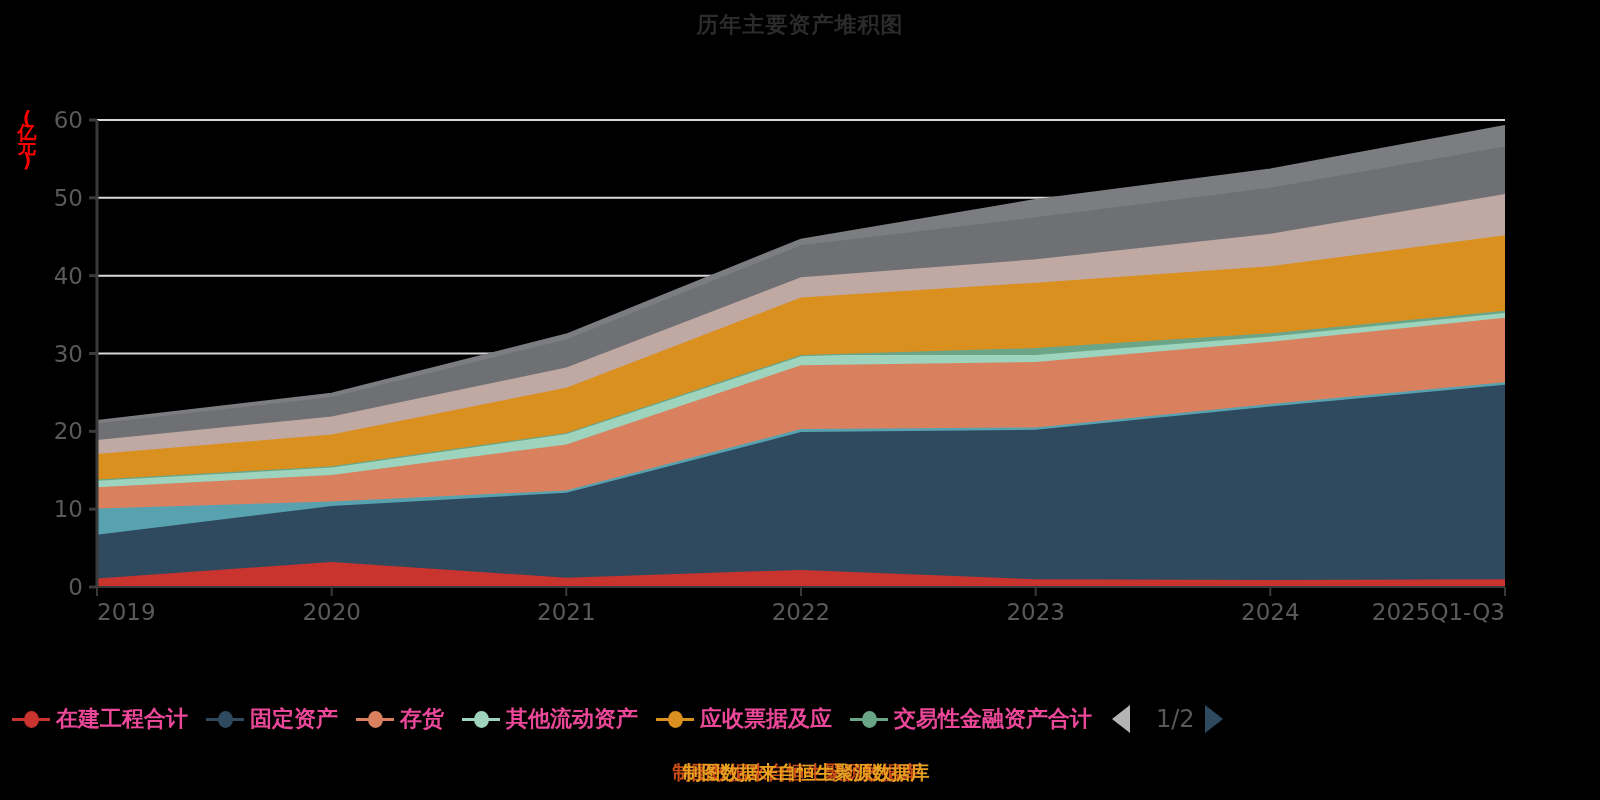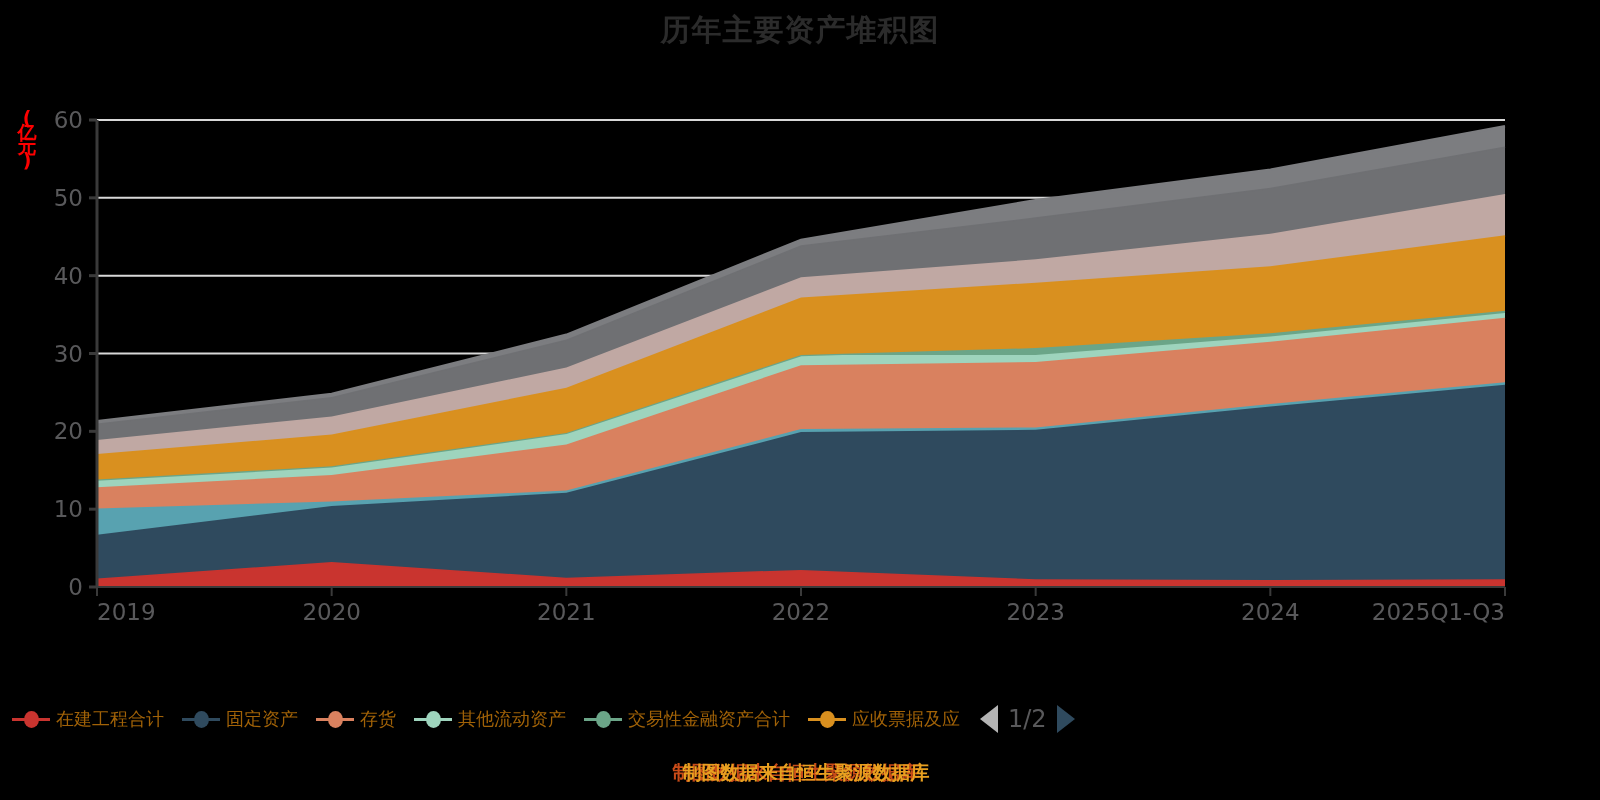--- a/index.html
+++ b/index.html
@@ -20,21 +20,21 @@
     height: 800px;
     background: #000000;
   }
   #chart-title {
     position: absolute;
     top: 10px;
     left: 0;
     width: 1600px;
     text-align: center;
     color: #2b2b2b;
-    font-size: 30px;
+    font-size: 22px;
     font-weight: bold;
     letter-spacing: 1px;
   }
   #plot-svg {
     position: absolute;
     top: 0;
     left: 0;
   }
   .axis-tick-label {
     fill: #59595b;
@@ -93,23 +93,23 @@
   }
   .legend-mark .lm-dot {
     position: absolute;
     top: 3px;
     left: 12px;
     width: 15px;
     height: 17px;
     border-radius: 50%;
   }
   .legend-label {
-    color: #a16207;
-    font-size: 18px;
-    font-weight: normal;
+    color: #ec4899;
+    font-size: 22px;
+    font-weight: bold;
   }
   #legend-pager {
     display: flex;
     align-items: center;
     margin-left: 2px;
   }
   .pager-arrow {
     width: 0;
     height: 0;
     border-top: 14px solid transparent;
@@ -119,20 +119,21 @@
     border-right: 18px solid #b4b4b4;
     margin-right: 10px;
   }
   .pager-arrow.right {
     border-left: 18px solid #2f4a5e;
     margin-left: 10px;
   }
   #pager-text {
     color: #59595b;
     font-size: 24px;
+    margin-left: 16px;
   }
   .footnote {
     position: absolute;
     top: 760px;
     width: 1600px;
     text-align: center;
     font-size: 19px;
     font-weight: bold;
   }
   #footnote-a { color: #c84b18; }
@@ -236,31 +237,31 @@
       </div>
       <div class="legend-item">
         <span class="legend-mark">
           <span class="lm-line" style="background: rgb(158, 212, 189);"></span>
           <span class="lm-dot" style="background: rgb(158, 212, 189);"></span>
         </span>
         <span class="legend-label">其他流动资产</span>
       </div>
       <div class="legend-item">
         <span class="legend-mark">
+          <span class="lm-line" style="background: rgb(217, 144, 31);"></span>
+          <span class="lm-dot" style="background: rgb(217, 144, 31);"></span>
+        </span>
+        <span class="legend-label">应收票据及应</span>
+      </div>
+      <div class="legend-item">
+        <span class="legend-mark">
           <span class="lm-line" style="background: rgb(107, 165, 136);"></span>
           <span class="lm-dot" style="background: rgb(107, 165, 136);"></span>
         </span>
         <span class="legend-label">交易性金融资产合计</span>
-      </div>
-      <div class="legend-item">
-        <span class="legend-mark">
-          <span class="lm-line" style="background: rgb(217, 144, 31);"></span>
-          <span class="lm-dot" style="background: rgb(217, 144, 31);"></span>
-        </span>
-        <span class="legend-label">应收票据及应</span>
       </div>
       <div id="legend-pager">
         <div class="pager-arrow left" style="border-right-color: rgb(180, 180, 180);"></div>
         <div id="pager-text">1/2</div>
         <div class="pager-arrow right" style="border-left-color: rgb(47, 74, 94);"></div>
       </div>
     </div>
 
   <div class="footnote" id="footnote-a" style="transform: translateX(-4px);">制图数据来自恒生聚源数据库</div>
   <div class="footnote" id="footnote-b" style="transform: translateX(6px);">制图数据来自恒生聚源数据库</div>

